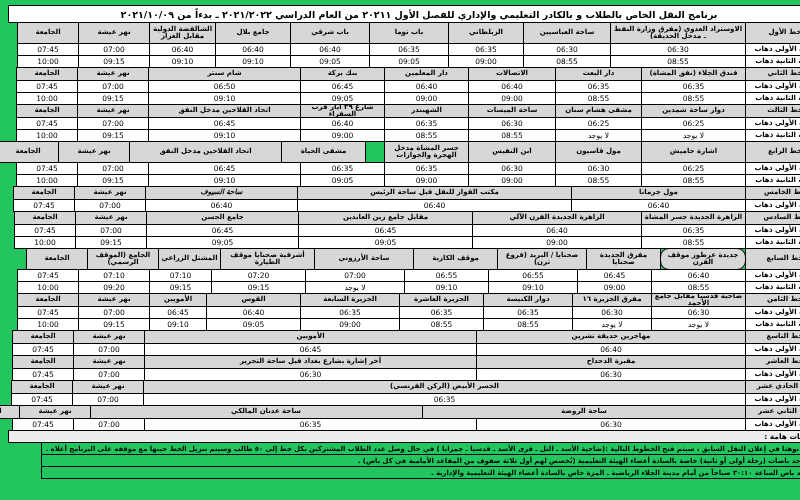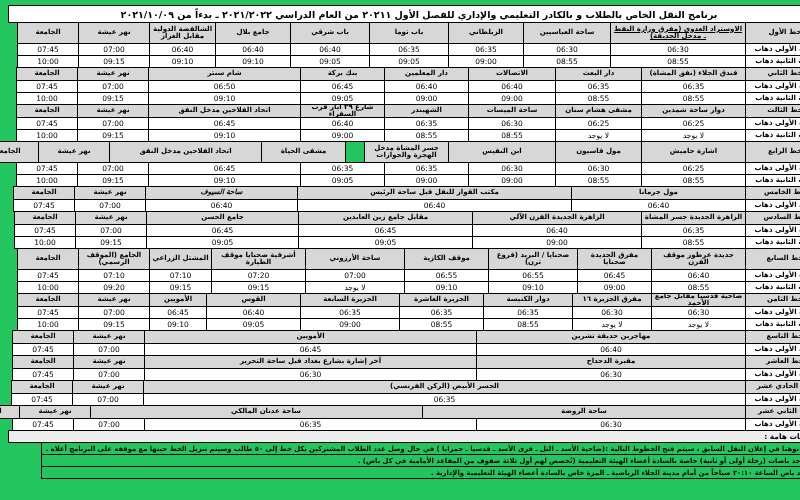--- a/index.html
+++ b/index.html
@@ -28,21 +28,21 @@
 </style>
 </head>
 <body>
 
 <div class="viewport">
   <div class="sheet">
     <div class="title-row">برنامج النقل الخاص بالطلاب و بالكادر التعليمي والإداري للفصل الأول ٢٠٢١١ من العام الدراسي ٢٠٢١/٢٠٢٢ ـ بدءاً من ٢٠٢١/١٠/٠٩</div>
     <div id="lines">
         <div class="lrow tall">
           <div class="cell label-cell gray">الخط الأول</div>
-          <div class="cell station-cell gray" style="width: 136px; text-decoration: underline;">الاوستراد العدوي (مفرق وزارة النفط ـ مدخل الحديقة)</div>
+          <div class="cell station-cell gray" style="width: 136px;">الاوستراد العدوي (مفرق وزارة النفط ـ مدخل الحديقة)</div>
           <div class="cell station-cell gray" style="width: 88px;">ساحة العباسيين</div>
           <div class="cell station-cell gray" style="width: 76px;">الزبلطاني</div>
           <div class="cell station-cell gray" style="width: 80px;">باب توما</div>
           <div class="cell station-cell gray" style="width: 80px;">باب شرقي</div>
           <div class="cell station-cell gray" style="width: 76px;">جامع بلال</div>
           <div class="cell station-cell gray" style="width: 67px;">الشالفضة الدولية مقابل الغزاز</div>
           <div class="cell station-cell gray" style="width: 72px;">نهر عيشة</div>
           <div class="cell station-cell gray" style="width: 62px;">الجامعة</div>
         </div>
         <div class="lrow trow">
@@ -132,21 +132,21 @@
           <div class="cell time-cell" style="width: 85px;">08:55</div>
           <div class="cell time-cell" style="width: 85px;">09:00</div>
           <div class="cell time-cell" style="width: 153px;">09:10</div>
           <div class="cell time-cell" style="width: 72px;">09:15</div>
           <div class="cell time-cell" style="width: 62px;">10:00</div>
         </div>
         <div class="lrow tall">
           <div class="cell label-cell gray">الخط الرابع</div>
           <div class="cell station-cell gray" style="width: 105px;">اشارة حاميش</div>
           <div class="cell station-cell gray" style="width: 87px;">مول قاسيون</div>
-          <div class="cell station-cell gray" style="width: 108px; text-align: right;">ابن النفيس</div>
+          <div class="cell station-cell gray" style="width: 88px; text-align: right;">ابن النفيس</div>
           <div class="cell station-cell gray" style="width: 85px; margin-left: 18px;">جسر المشاة مدخل الهجرة والجوازات</div>
           <div class="cell station-cell gray" style="width: 85px;">مشفى الحياة</div>
           <div class="cell station-cell gray" style="width: 153px;">اتحاد الفلاحين مدخل النفق</div>
           <div class="cell station-cell gray" style="width: 72px;">نهر عيشة</div>
           <div class="cell station-cell gray" style="width: 62px;">الجامعة</div>
         </div>
         <div class="lrow trow">
           <div class="cell label-cell">الرحلة الأولى ذهاب</div>
           <div class="cell time-cell" style="width: 105px;">06:25</div>
           <div class="cell time-cell" style="width: 87px;">06:30</div>
@@ -206,21 +206,21 @@
           <div class="cell label-cell">الرحلة الثانية ذهاب</div>
           <div class="cell time-cell" style="width: 105px;">08:55</div>
           <div class="cell time-cell" style="width: 170px;">09:00</div>
           <div class="cell time-cell" style="width: 175px;">09:05</div>
           <div class="cell time-cell" style="width: 153px;">09:05</div>
           <div class="cell time-cell" style="width: 72px;">09:15</div>
           <div class="cell time-cell" style="width: 62px;">10:00</div>
         </div>
         <div class="lrow tall">
           <div class="cell label-cell gray">الخط السابع</div>
-          <div class="cell station-cell gray" style="width: 95px;">جديدة عرطوز موقف الفرن</div>
+          <div class="cell station-cell gray" style="width: 86px; border-radius: 9px;">جديدة عرطوز موقف الفرن</div>
           <div class="cell station-cell gray" style="width: 75px;">مفرق الجديدة صحنايا</div>
           <div class="cell station-cell gray" style="width: 90px;">صحنايا / البريد (فروع ترن)</div>
           <div class="cell station-cell gray" style="width: 85px;">موقف الكازية</div>
           <div class="cell station-cell gray" style="width: 100px;">ساحة الأرزوني</div>
           <div class="cell station-cell gray" style="width: 95px;">أشرفية صحنايا موقف الطيارة</div>
           <div class="cell station-cell gray" style="width: 63px;">المشتل الزراعي</div>
           <div class="cell station-cell gray" style="width: 72px;">الجامع (الموقف الرسمي)</div>
           <div class="cell station-cell gray" style="width: 62px;">الجامعة</div>
         </div>
         <div class="lrow trow">

